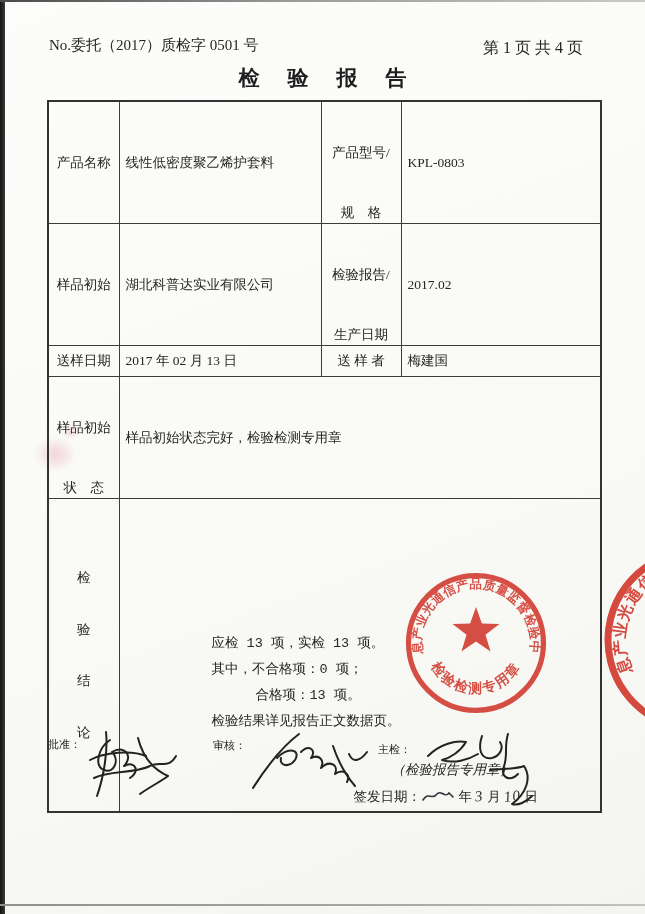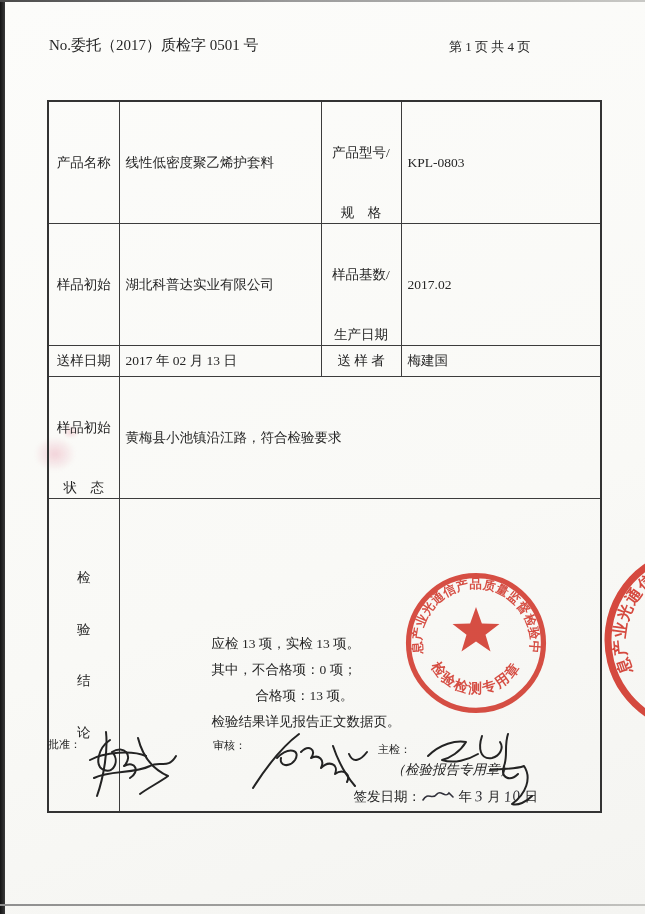--- a/index.html
+++ b/index.html
@@ -8,42 +8,42 @@
     background:#f6f6f3;
     font-family:"Liberation Serif","DejaVu Serif",serif;
     color:#262626;
   }
   .page{position:absolute;inset:0;background:linear-gradient(160deg,#fcfcfa 0%,#f9f9f6 60%,#f4f4f1 100%);}
   .edge-left{position:absolute;left:0;top:0;width:5px;height:100%;background:linear-gradient(to right,#141414,#3a3a3a);}
   .edge-top{position:absolute;left:0;top:0;right:0;height:2px;background:linear-gradient(to right,#4a4a4a,#9a9a9a 45%,#c9c9c6);}
   .edge-bottom{position:absolute;left:0;top:904px;right:0;height:2px;background:linear-gradient(to right,#8f8f8f,#a7a7a4 60%,#c2c2bf);}
 
   .hdr-no{position:absolute;left:49px;top:36px;font-size:15px;white-space:pre;}
-  .hdr-page{position:absolute;left:449px;top:38px;font-size:13px;white-space:pre;text-align:center;}
+  .hdr-page{position:absolute;left:483px;top:38px;font-size:16px;white-space:pre;text-align:center;}
   .title{position:absolute;left:0;top:64px;width:100%;text-align:center;
          font-size:21px;font-weight:bold;letter-spacing:28px;text-indent:28px;color:#1e1e1e;}
 
   table.report{
     position:absolute;left:47px;top:100px;width:553px;
     border-collapse:collapse;table-layout:fixed;
     font-size:13.5px;color:#262626;
     border:2px solid #333;
     padding-left:44px;
   }
   table.report td{border:1px solid #3c3c3c;padding:1px 6px;vertical-align:middle;line-height:1.3;}
   td.lab{text-align:center;padding:1px 2px;}
   td.val{padding-left:8px;}
   .pre{white-space:pre;}
   .two-line div{text-align:center;white-space:pre;line-height:1.45;margin-top:40px;}
 
   td.concl-lab{vertical-align:middle;}
   .vstack{display:flex;flex-direction:column;align-items:center;justify-content:center;gap:34px;height:100%;}
   td.concl-cell{vertical-align:top;position:relative;padding:0;}
   .concl-text{padding:56px 0 0 86px;}
-  .c-line{margin:0;line-height:26px;white-space:pre;}
+  .c-line{margin:0;line-height:26px;white-space:pre;font-family:Liberation Mono, monospace;}
   .c-line.indent{padding-left:44px;}
 
   .stamp-note{position:absolute;left:272px;top:262px;font-size:13.5px;white-space:pre;font-style:italic;}
   .issue-line{position:absolute;left:234px;top:288px;font-size:13.5px;white-space:pre;}
   .hw{display:inline-block;font-style:italic;font-size:15px;transform:rotate(-7deg);color:#2e2e33;letter-spacing:1px;}
 
   .stamp{position:absolute;left:400px;top:567px;width:152px;height:152px;opacity:.88;mix-blend-mode:multiply;z-index:5;}
   .edge-stamp{position:absolute;left:601px;top:536px;width:44px;height:196px;overflow:hidden;z-index:5;opacity:.9;mix-blend-mode:multiply;}
   .edge-stamp svg{position:absolute;left:-4px;top:4px;transform:rotate(-14deg);}
 
@@ -64,20 +64,21 @@
 
 <div class="page">
   <div class="edge-left"></div>
   <div class="edge-top"></div>
   <div class="edge-bottom"></div>
   <div class="smudge"></div>
   <div class="smudge2"></div>
 
   <div class="hdr-no">No.委托（2017）质检字 0501 号</div>
   <div class="hdr-page">第 1 页 共 4 页</div>
+  <div class="title">检验报告</div>
 
   <table class="report">
     <colgroup>
         <col style="width:71px">
         <col style="width:202px">
         <col style="width:80px">
         <col style="width:200px">
       </colgroup>
     <tbody>
         <tr style="height:41px">
@@ -86,37 +87,37 @@
       <td class="lab two-line">
         <div>产品型号/</div>
         <div>规    格</div>
       </td>
       <td class="val">KPL-0803</td>
     </tr>
     <tr style="height:35px">
       <td class="lab">样品初始</td>
       <td class="val">湖北科普达实业有限公司</td>
       <td class="lab two-line">
-        <div>样品基数/</div>
+        <div>检验报告/</div>
         <div>生产日期</div>
       </td>
       <td class="val">2017.02</td>
     </tr>
     <tr style="height:31px">
       <td class="lab">送样日期</td>
       <td class="val pre">2017 年 02 月 13 日</td>
       <td class="lab pre">送 样 者</td>
       <td class="val">梅建国</td>
     </tr>
     <tr style="height:41px">
       <td class="lab two-line">
         <div>样品初始</div>
         <div>状    态</div>
       </td>
-      <td class="val" colspan="3">黄梅县小池镇沿江路，符合检验要求</td>
+      <td class="val" colspan="3">样品初始状态完好，检验检测专用章</td>
     </tr>
     <tr style="height:313px">
       <td class="concl-lab">
         <div class="vstack">
           <span>检</span>
           <span>验</span>
           <span>结</span>
           <span>论</span>
         </div>
       </td>

